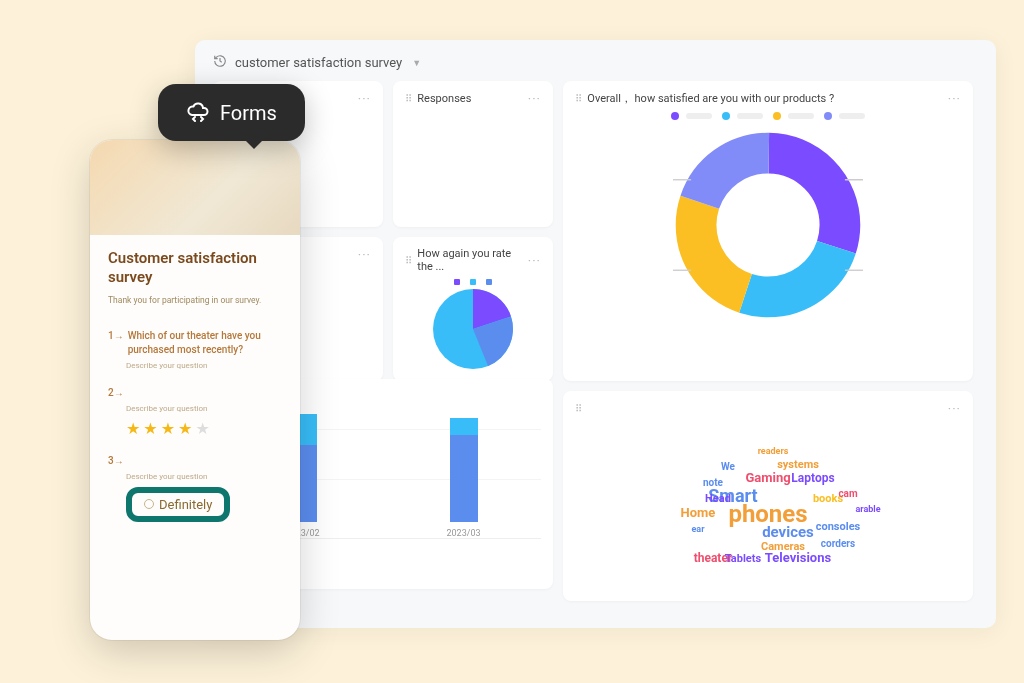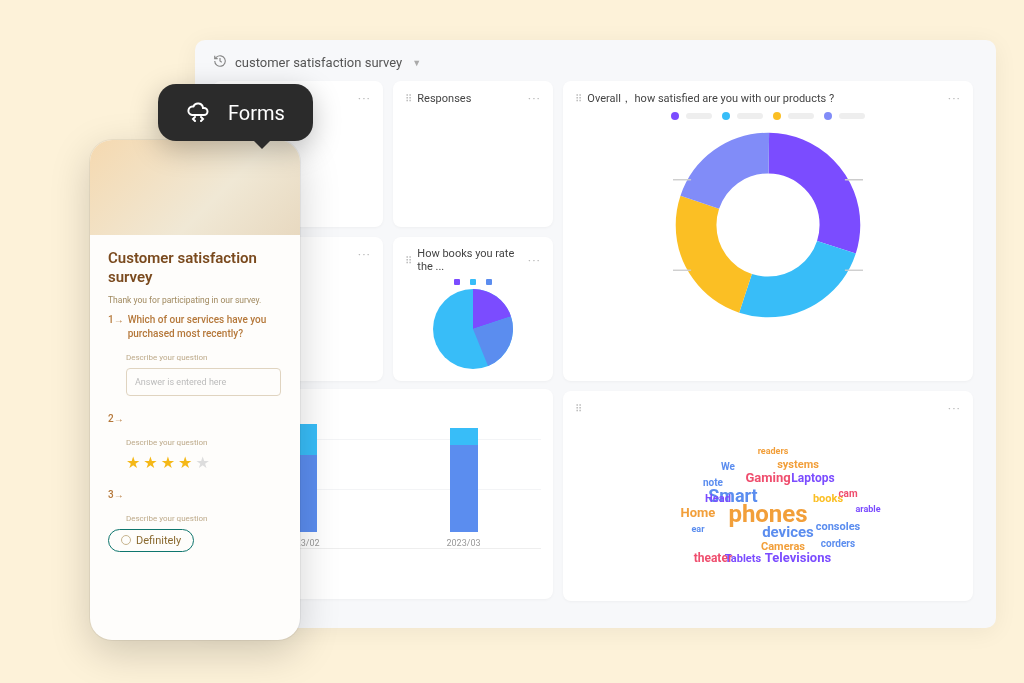--- a/index.html
+++ b/index.html
@@ -15,21 +15,21 @@
 .card{position:absolute;background:#fff;border-radius:8px;padding:10px 12px;box-shadow:0 1px 3px rgba(0,0,0,.04)}
 .card-head{display:flex;align-items:center;gap:6px;font-size:11px;color:#444;margin-bottom:6px}
 .drag-icon{color:#bbb;font-size:10px;letter-spacing:-1px}
 .more{margin-left:auto;color:#bbb;font-size:13px;letter-spacing:1px}
 
 .card-peek-1{left:0;top:0;width:170px;height:146px}
 .card-responses{left:180px;top:0;width:160px;height:146px}
 .card-donut{left:350px;top:0;width:410px;height:300px}
 .card-peek-2{left:0;top:156px;width:170px;height:144px}
 .card-pie{left:180px;top:156px;width:160px;height:144px}
-.card-bar{left:0;top:308px;width:340px;height:210px}
+.card-bar{left:0;top:298px;width:340px;height:210px}
 .card-cloud{left:350px;top:310px;width:410px;height:210px}
 
 .big-number{font-size:42px;font-weight:700;color:#3b6bff;text-align:center;margin-top:30px}
 
 .legend-pills{display:flex;gap:10px;justify-content:center;margin:6px 0 10px}
 .legend-pills span{display:flex;align-items:center;gap:4px;font-size:8px;color:#ccc}
 .legend-pills span::before{content:"";width:8px;height:8px;border-radius:50%}
 .lp1::before{background:#7b4cff}.lp2::before{background:#38bdf8}.lp3::before{background:#fbbf24}.lp4::before{background:#818cf8}
 .legend-pills span::after{content:"";width:26px;height:6px;border-radius:3px;background:#eee;margin-left:3px}
 
@@ -53,33 +53,33 @@
 .bar-lbl{font-size:9px;color:#999;margin-top:6px}
 
 .wordcloud{position:relative;height:170px;display:flex;align-items:center;justify-content:center}
 .wordcloud-svg{width:380px;height:170px}
 
 
 .phone{position:absolute;left:90px;top:140px;width:210px;height:500px;background:#fefdfb;border-radius:22px;box-shadow:0 12px 40px rgba(0,0,0,.18),0 0 0 1px rgba(0,0,0,.05);overflow:hidden;z-index:3}
 .phone-hero{height:95px;background:linear-gradient(135deg,#f5d9b0 0%,#f0e8d5 60%,#e8d9c0 100%)}
 .phone-body{padding:14px 18px}
 .form-title{font-size:15px;font-weight:600;color:#7a4a1e;margin-bottom:8px;line-height:1.25}
-.form-sub{font-size:8.5px;color:#a0895f;margin-bottom:8px}
+.form-sub{font-size:8.5px;color:#a0895f;margin-bottom:24px}
 .q{margin-bottom:16px}
 .q-head{display:flex;gap:4px;font-size:10px;color:#b5783a;font-weight:500;line-height:1.4}
 .q-num{white-space:nowrap}
-.q-desc{font-size:8px;color:#bdaa8a;margin:12px 0 6px 18px}
+.q-desc{font-size:8px;color:#bdaa8a;margin:4px 0 6px 18px}
 .ans-input{margin-left:18px;font-size:9px;color:#bbb;border:1px solid #e0d4c0;border-radius:4px;padding:8px;width:155px}
 .stars{margin-left:18px;display:flex;gap:3px;font-size:16px}
 .star{color:#f5b817}.star.dim{color:#ddd}
-.def-btn{font-size:11px;color:#8a6a30;border:1px solid #0f766e;border-radius:12px;padding:4px 12px;display:inline-flex;align-items:center;gap:5px;background:none}
+.def-btn{margin-left:18px;font-size:13px;color:#8a6a30;border:6px solid #0f766e;border-radius:12px;padding:4px 12px;display:inline-flex;align-items:center;gap:5px;background:none}
 .def-btn::before{content:"";width:8px;height:8px;border:1.5px solid #c7b48e;border-radius:50%}
 
 
-.badge{position:absolute;left:158px;top:84px;background:#2b2b2b;color:#fff;border-radius:18px;padding:14px 28px;font-size:20px;box-shadow:0 8px 28px rgba(0,0,0,.25);z-index:4;display:flex;align-items:center;gap:18px}
+.badge{position:absolute;left:158px;top:84px;background:#2b2b2b;color:#fff;border-radius:18px;padding:14px 28px;font-size:20px;box-shadow:0 8px 28px rgba(0,0,0,.25);z-index:4;display:flex;align-items:center;gap:10px}
 .badge::after{content:"";position:absolute;bottom:-8px;right:42px;width:0;height:0;border:9px solid transparent;border-top-color:#2b2b2b;border-bottom:none}
 .badge svg{width:24px;height:24px}
 </style>
 </head>
 <body>
 
 <div class="dashboard">
   <div class="dash-header">
     <span>
       <svg viewBox="0 0 24 24" fill="none" stroke="#888" stroke-width="2">
@@ -137,21 +137,21 @@
     <div class="card card-peek-2">
       <div class="card-head">
           <span class="drag-icon">⠿</span>
           <span class="more">···</span>
         </div>
     </div>
 
     <div class="card card-pie">
       <div class="card-head">
         <span class="drag-icon">⠿</span>
-        <span>How books you rate the ...</span>
+        <span>How again you rate the ...</span>
         <span class="more">···</span>
       </div>
       <div class="mini-legend">
         <span class="ml1"></span>
           <span class="ml2"></span>
           <span class="ml3"></span>
       </div>
       <div class="pie-wrap">
         <svg class="pie" viewBox="0 0 32 32">
           <circle r="16" cx="16" cy="16" fill="#38bdf8"></circle>
@@ -217,24 +217,23 @@
 
 <div class="phone">
   <div class="phone-hero"></div>
   <div class="phone-body">
     <div class="form-title">Customer satisfaction survey</div>
     <div class="form-sub">Thank you for participating in our survey.</div>
 
     <div class="q">
       <div class="q-head">
         <span class="q-num">1→</span>
-        <span>Which of our services have you purchased most recently?</span>
+        <span>Which of our theater have you purchased most recently?</span>
       </div>
       <div class="q-desc">Describe your question</div>
-      <div class="ans-input">Answer is entered here</div>
     </div>
 
     <div class="q">
       <div class="q-head">
         <span class="q-num">2→</span>
       </div>
       <div class="q-desc">Describe your question</div>
       <div class="stars">
         <span class="star">★</span>
         <span class="star">★</span>

